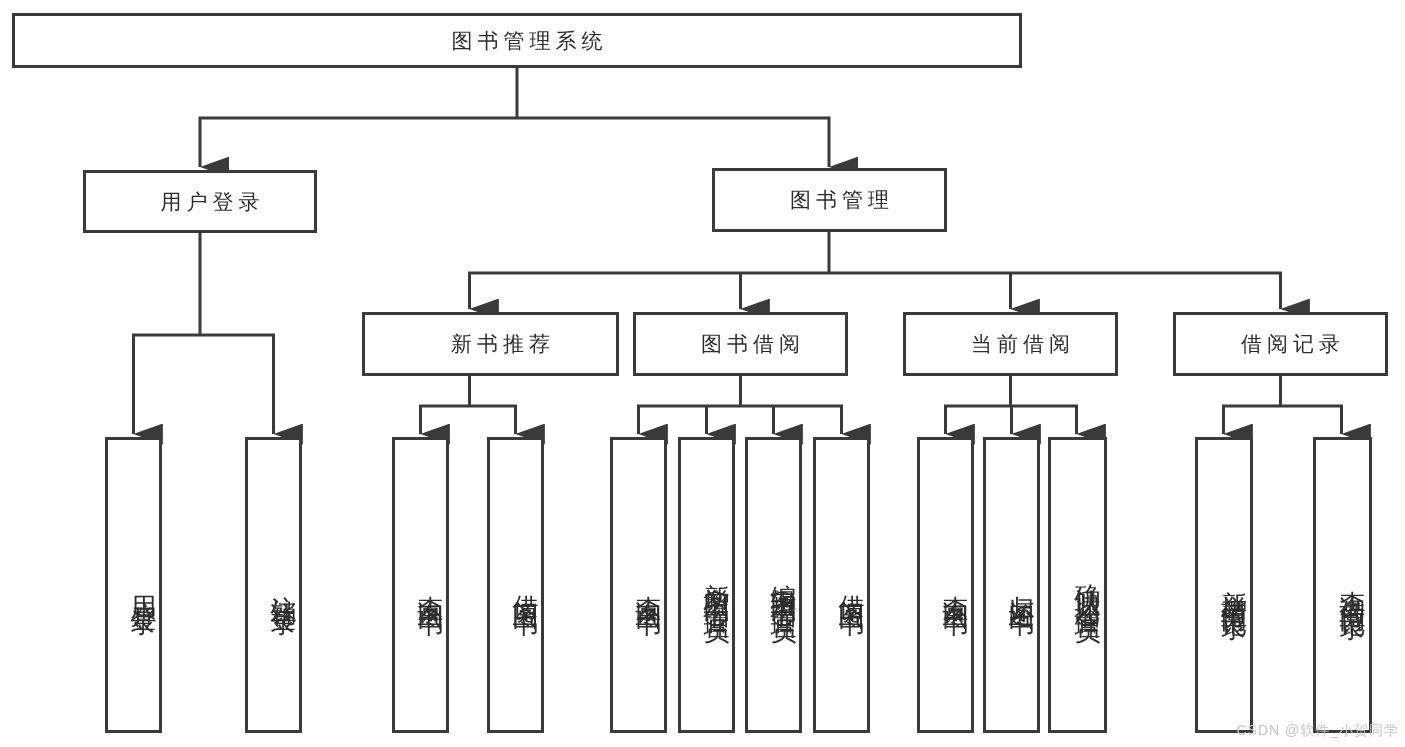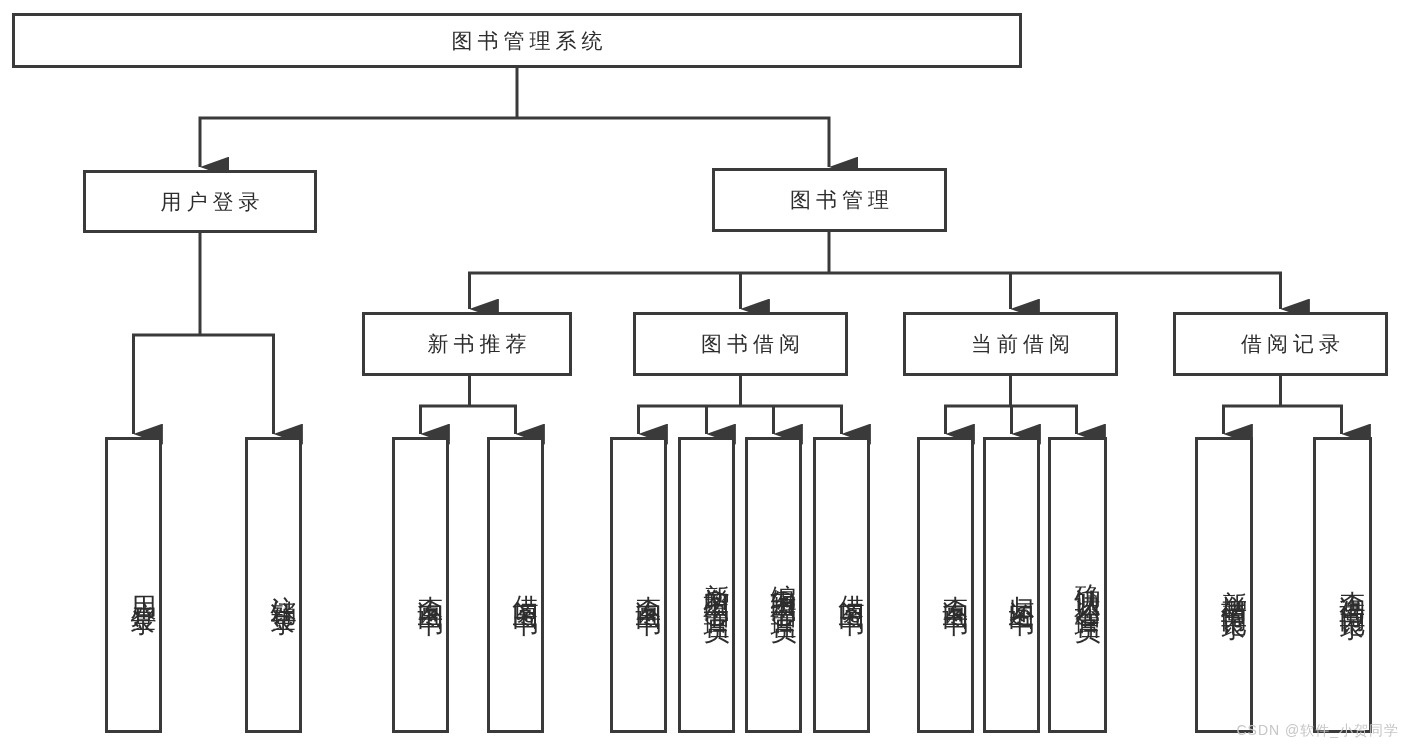--- a/index.html
+++ b/index.html
@@ -99,21 +99,21 @@
     <span>图书管理系统</span>
   </div>
 
   <div class="box h" style="left:83px; top:170px; width:234px; height:63px;">
     <span>用户登录</span>
   </div>
   <div class="box h" style="left:712px; top:168px; width:235px; height:64px;font-family:Liberation Mono, monospace;">
     <span>图书管理</span>
   </div>
 
-  <div class="box h" style="left:362px; top:312px; width:210px; height:64px;">
+  <div class="box h" style="left:362px; top:312px; width:257px; height:64px;">
     <span>新书推荐</span>
   </div>
   <div class="box h" style="left:633px; top:312px; width:215px; height:64px;text-align:center;">
     <span>图书借阅</span>
   </div>
   <div class="box h" style="left:1173px; top:312px; width:215px; height:64px;">
     <span>借阅记录</span>
   </div>
   <div class="box h" style="left:903px; top:312px; width:215px; height:64px;">
     <span>当前借阅</span>

